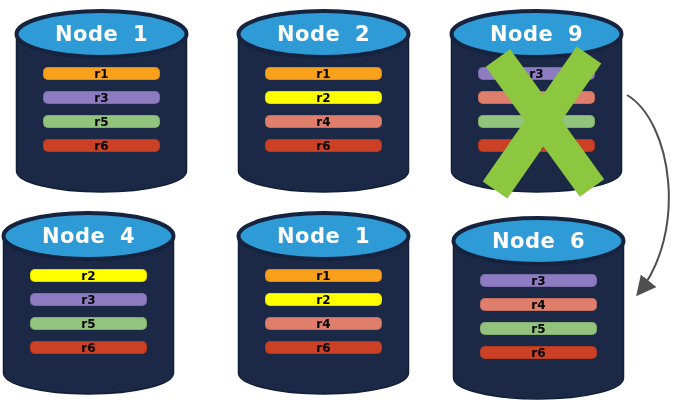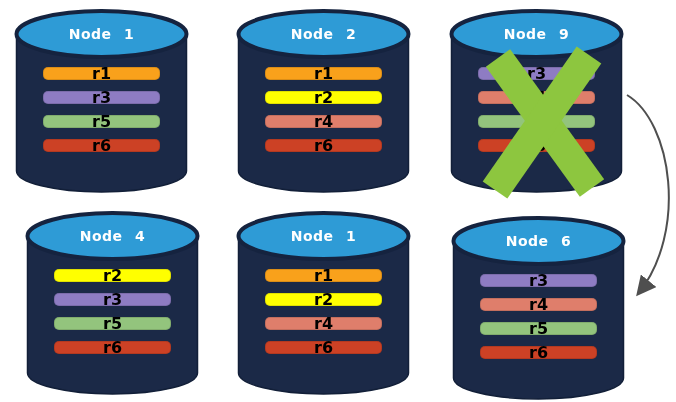--- a/index.html
+++ b/index.html
@@ -1,30 +1,30 @@
 <!DOCTYPE html>
 <html><head>
 <meta charset="utf-8">
 <style>
   html,body{margin:0;padding:0;background:#fff;font-family:"DejaVu Sans","Liberation Sans",sans-serif;}
   .canvas{position:relative;width:676px;height:402px;background:#fff;overflow:hidden;}
   .node{position:absolute;width:177px;height:187px;z-index:1;}
   .n1{left:13px;top:8px;}
   .n2{left:235px;top:8px;}
   .n3{left:448px;top:8px;}
-  .n4{left:24px;top:210px;}
+  .n4{left:0;top:210px;}
   .n5{left:235px;top:210px;}
   .n6{left:450px;top:215px;}
   .cyl{position:absolute;left:0;top:0;width:177px;height:187px;}
   .ntitle{position:absolute;left:0;right:0;top:17px;text-align:center;color:#fff;
-          font-weight:bold;font-size:14px;line-height:19px;word-spacing:7px;letter-spacing:.5px;}
+          font-weight:bold;font-size:21px;line-height:19px;word-spacing:7px;letter-spacing:.5px;}
   .rows{position:absolute;left:30px;right:30px;top:59px;}
   .row{height:13px;border-radius:5px;margin-bottom:11px;display:flex;align-items:center;
        justify-content:center;box-shadow:0 0 0 1px rgba(0,0,0,0.12) inset;}
-  .row span{font-size:16px;font-weight:bold;color:#000;line-height:1;}
+  .row span{font-size:12px;font-weight:bold;color:#000;line-height:1;}
   .xmark{position:absolute;left:478px;top:44px;width:135px;height:158px;z-index:3;}
   .arrow-layer{position:absolute;left:0;top:0;width:676px;height:402px;z-index:2;pointer-events:none;}
 </style>
 </head>
 <body>
 
 <div class="canvas">
 
   <div class="node n1">
     <svg class="cyl" viewBox="0 0 177 187">

